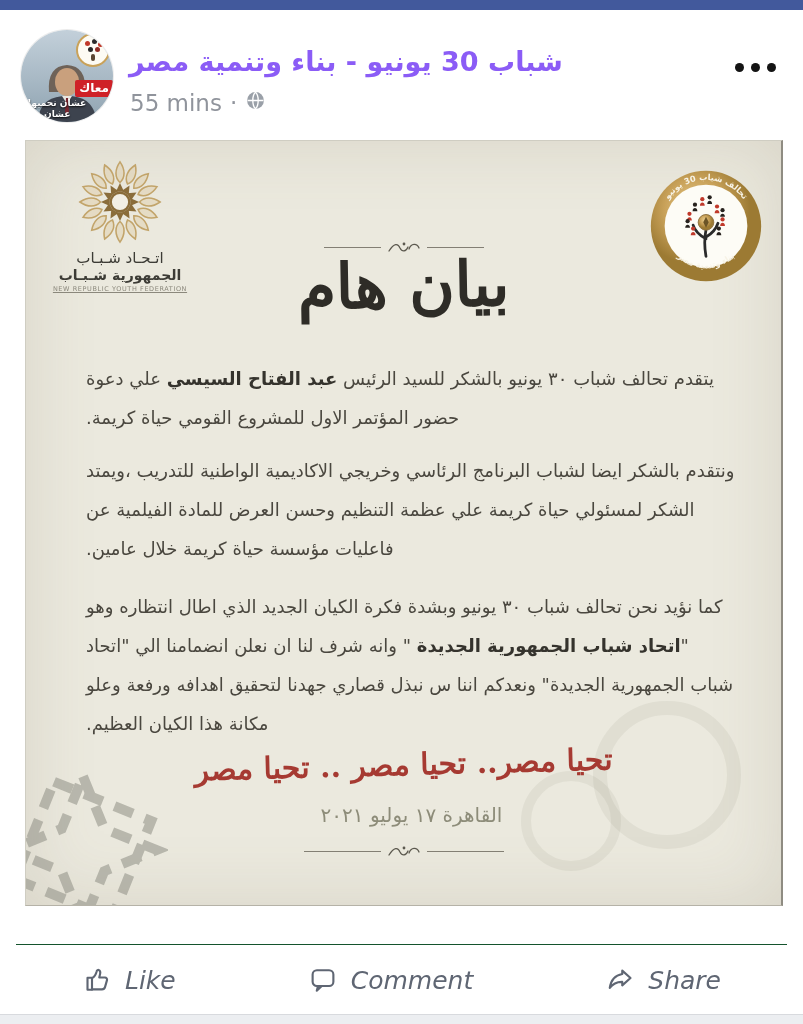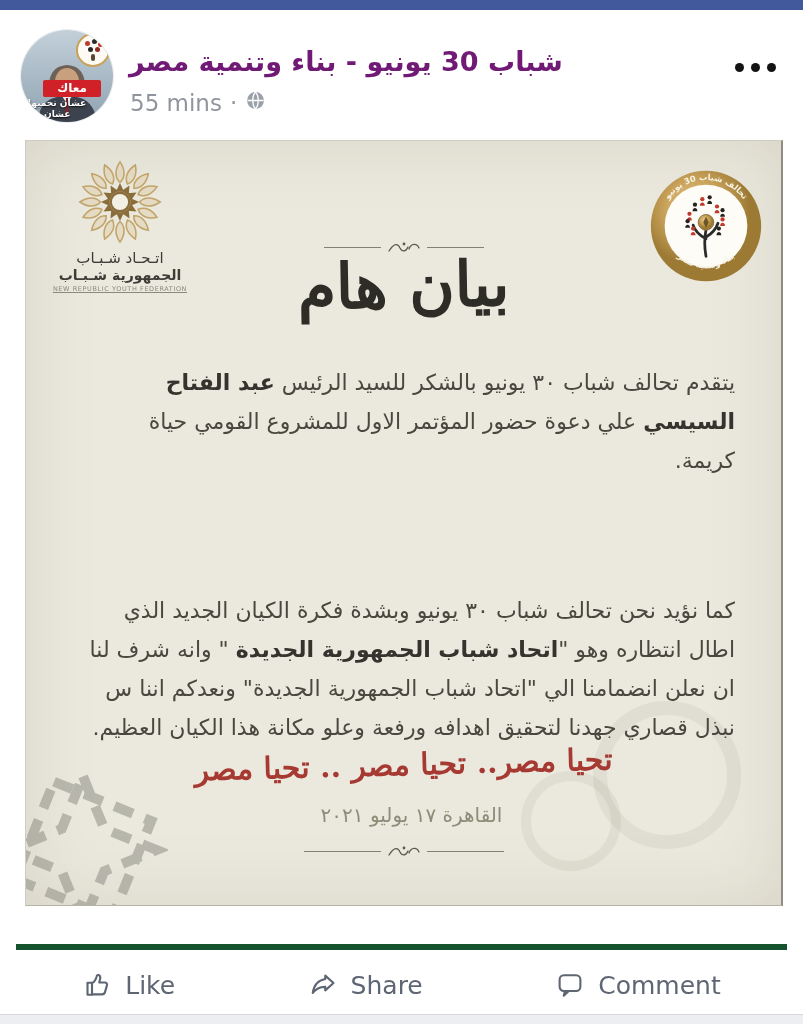--- a/index.html
+++ b/index.html
@@ -8,59 +8,59 @@
   
   .top-bar{position:absolute;top:0;left:0;right:0;height:10px;background:#42599c;border-bottom:1px solid #d8d4cf;}
   
   .post-header{position:absolute;top:10px;left:0;right:0;height:130px;background:#fff;}
   .avatar{position:absolute;left:21px;top:20px;width:92px;height:92px;border-radius:50%;overflow:hidden;
           background:linear-gradient(180deg,#c3d0da 0%,#a7b8c4 55%,#8fa3b0 100%);box-shadow:0 0 0 1px rgba(0,0,0,.08);}
   .avatar svg{position:absolute;left:8px;bottom:-2px;}
   .avatar-logo{position:absolute;right:3px;top:3px;width:34px;height:34px;border-radius:50%;background:#fdfbf4;
                border:2px solid #c9a25a;box-sizing:border-box;}
   .avatar-logo i{position:absolute;border-radius:50%;}
-  .avatar-badge{position:absolute;right:12px;top:50px;background:#cf2127;color:#fff;font-weight:bold;font-size:12px;
-                padding:1px 14px 2px;border-radius:2px;direction:rtl;}
+  .avatar-badge{position:absolute;right:0;top:50px;background:#cf2127;color:#fff;font-weight:bold;font-size:12px;
+                padding:1px 4px 2px;border-radius:2px;direction:rtl;}
   .avatar-caption{position:absolute;bottom:2px;left:0;right:0;text-align:left;color:#fff;font-size:9px;font-weight:bold;
                   direction:rtl;line-height:11px;text-shadow:0 1px 2px rgba(0,0,0,.85);}
-  .page-name{position:absolute;left:129px;top:36px;font-size:27px;font-weight:bold;color:#701a75;direction:rtl;}
+  .page-name{position:absolute;left:129px;top:36px;font-size:27px;font-weight:bold;color:#8b5cf6;direction:rtl;}
   .meta{position:absolute;left:130px;top:80px;display:flex;align-items:flex-start;gap:8px;color:#90949c;font-size:23px;}
   .menu{position:absolute;right:27px;top:53px;display:flex;gap:7px;cursor:pointer;}
   .menu i{width:9px;height:9px;border-radius:50%;background:#141414;}
   
   .statement{position:absolute;left:25px;top:140px;width:758px;height:766px;box-sizing:border-box;
              background:#ebe9de;border:1px solid #cfcdc2;border-right:2px solid #8f8c82;border-bottom-color:#b5b2a7;
              box-shadow:inset 0 0 70px rgba(125,118,95,.18);overflow:hidden;}
   .fed-logo{position:absolute;left:14px;top:18px;width:160px;text-align:center;color:#3d3c36;}
   .fed-logo .t1{font-size:15px;font-weight:normal;direction:rtl;letter-spacing:1px;}
   .fed-logo .t2{font-size:14px;font-weight:bold;direction:rtl;}
   .fed-logo .t3{font-size:6.5px;letter-spacing:.6px;color:#8b887c;margin-top:2px;text-decoration:underline;}
   .badge{position:absolute;right:18px;top:28px;width:114px;height:114px;}
   .ornament{position:absolute;display:flex;align-items:center;gap:6px;}
   .ornament .line{flex:1;height:1px;background:#837f74;}
   .orn-top{left:50%;transform:translateX(-50%);top:98px;width:160px;}
   .orn-bottom{left:50%;transform:translateX(-50%);top:702px;width:200px;}
   .stmt-title{position:absolute;left:0;right:0;top:108px;text-align:center;font-family:"DejaVu Serif","Liberation Serif",serif;
               font-size:62px;font-weight:bold;color:#2e2c27;direction:rtl;transform:rotate(-1deg);}
-  .para{position:absolute;left:60px;right:46px;direction:rtl;text-align:right;color:#4a473f;
-        font-size:22px;line-height:39px;}
+  .para{position:absolute;left:60px;right:46px;direction:rtl;text-align:left;color:#4a473f;
+        font-size:18px;line-height:39px;}
   .p1{top:200px;}
   .p2{top:292px;}
   .p3{top:428px;}
   .para b{color:#35332d;}
   .salute{position:absolute;left:0;right:0;top:606px;text-align:center;direction:rtl;
           font-family:"DejaVu Serif","Liberation Serif",serif;font-size:30px;font-weight:bold;color:#a63a32;
           transform:rotate(-1.5deg);}
   .dateline{position:absolute;left:0;right:0;top:662px;text-align:center;direction:rtl;
             font-size:20px;color:#8d8c79;padding-left:16px;}
   .wm-star{position:absolute;left:-28px;bottom:-30px;opacity:.55;}
   .wm-blob{position:absolute;border:14px solid rgba(130,125,105,.10);border-radius:50%;}
   
-  .action-bar{position:absolute;left:16px;right:16px;top:944px;height:70px;border-top:6px solid #14532d;
-              display:flex;align-items:center;justify-content:space-around;background:#fff;}
+  .action-bar{position:absolute;left:16px;right:16px;top:944px;height:70px;border-top:1px solid #14532d;
+              display:flex;align-items:center;justify-content:space-around;background:#fff;font-style:italic;}
   .action{display:flex;align-items:center;gap:13px;color:#5f6673;font-size:25px;font-weight:500;cursor:pointer;}
   .action svg{stroke:#5f6673;fill:none;stroke-width:1.7;stroke-linecap:round;stroke-linejoin:round;}
   .bottom-strip{position:absolute;left:0;right:0;bottom:0;height:9px;background:#eceef1;border-top:1px solid #d8dade;}
 </style>
 </head>
 <body>
 
 <div class="screen">
 
   <div class="top-bar"></div>
@@ -210,20 +210,21 @@
       <span class="line"></span>
       <svg width="34" height="16" viewBox="0 0 34 16">
         <path d="M2,12 C7,4 11,4 13,9 C15,13 19,13 21,8 M22,10 C24,4 30,4 32,9" stroke="#5c594f" stroke-width="1.3" fill="none" stroke-linecap="round"></path>
         <circle cx="17" cy="5" r="1.4" fill="#5c594f"></circle>
       </svg>
       <span class="line"></span>
     </div>
     <div class="stmt-title">بيان هام</div>
 
     <p class="para p1"><span>يتقدم تحالف شباب ٣٠ يونيو بالشكر للسيد الرئيس </span><b>عبد الفتاح السيسي</b><span> علي دعوة حضور المؤتمر الاول للمشروع القومي حياة كريمة.</span></p>
+    <p class="para p2"><span>ونتقدم بالشكر ايضا لشباب البرنامج الرئاسي وخريجي الاكاديمية الواطنية للتدريب ،ويمتد الشكر لمسئولي حياة كريمة علي عظمة التنظيم وحسن العرض للمادة الفيلمية عن فاعليات مؤسسة حياة كريمة خلال عامين.</span><b></b><span></span></p>
     <p class="para p3"><span>كما نؤيد نحن تحالف شباب ٣٠ يونيو  وبشدة فكرة الكيان الجديد الذي اطال انتظاره وهو "</span><b>اتحاد شباب الجمهورية الجديدة</b><span> " وانه شرف لنا ان نعلن انضمامنا الي "اتحاد شباب الجمهورية الجديدة" ونعدكم اننا س نبذل قصاري جهدنا لتحقيق اهدافه ورفعة وعلو مكانة هذا الكيان العظيم.</span></p>
 
     <div class="salute">تحيا مصر.. تحيا مصر .. تحيا مصر</div>
     <div class="dateline">القاهرة ١٧ يوليو ٢٠٢١</div>
     <div class="ornament orn-bottom">
       <span class="line"></span>
       <svg width="34" height="16" viewBox="0 0 34 16">
         <path d="M2,12 C7,4 11,4 13,9 C15,13 19,13 21,8 M22,10 C24,4 30,4 32,9" stroke="#5c594f" stroke-width="1.3" fill="none" stroke-linecap="round"></path>
         <circle cx="17" cy="5" r="1.4" fill="#5c594f"></circle>
       </svg>
@@ -234,27 +235,27 @@
   <div class="action-bar">
     <div class="action">
       <svg width="30" height="30" viewBox="0 0 24 24">
         <path d="M8 10.5 C10 9.6 11.1 7.7 11.7 5.2 C11.9 4.2 12.8 3.7 13.6 4.1 C14.5 4.6 14.8 5.8 14.5 7.1 L13.8 10 H18.4 C19.5 10 20.3 11 20 12.1 L18.4 17.7 C18.1 18.8 17.1 19.5 16 19.5 H8"></path>
         <path d="M4.4 10.2 H8 V19.8 H4.4 Z"></path>
       </svg>
       <span>Like</span>
     </div>
     <div class="action">
       <svg width="30" height="30" viewBox="0 0 24 24">
-        <path d="M13.8 7.2 V4.5 L20.4 10.4 L13.8 16.3 V13.5 C9.5 13.4 6.3 14.9 3.8 18.4 C4.6 12.8 7.8 8.2 13.8 7.2 Z"></path>
-      </svg>
-      <span>Share</span>
+        <rect x="3.7" y="4.2" width="16.6" height="12.6" rx="3.4"></rect>
+        <path d="M8 16.8 L7 20.6 L10.8 17"></path>
+      </svg>
+      <span>Comment</span>
     </div>
     <div class="action">
       <svg width="30" height="30" viewBox="0 0 24 24">
-        <rect x="3.7" y="4.2" width="16.6" height="12.6" rx="3.4"></rect>
-        <path d="M8 16.8 L7 20.6 L10.8 17"></path>
-      </svg>
-      <span>Comment</span>
+        <path d="M13.8 7.2 V4.5 L20.4 10.4 L13.8 16.3 V13.5 C9.5 13.4 6.3 14.9 3.8 18.4 C4.6 12.8 7.8 8.2 13.8 7.2 Z"></path>
+      </svg>
+      <span>Share</span>
     </div>
   </div>
 
   <div class="bottom-strip"></div>
 </div>
 
 </body></html>

